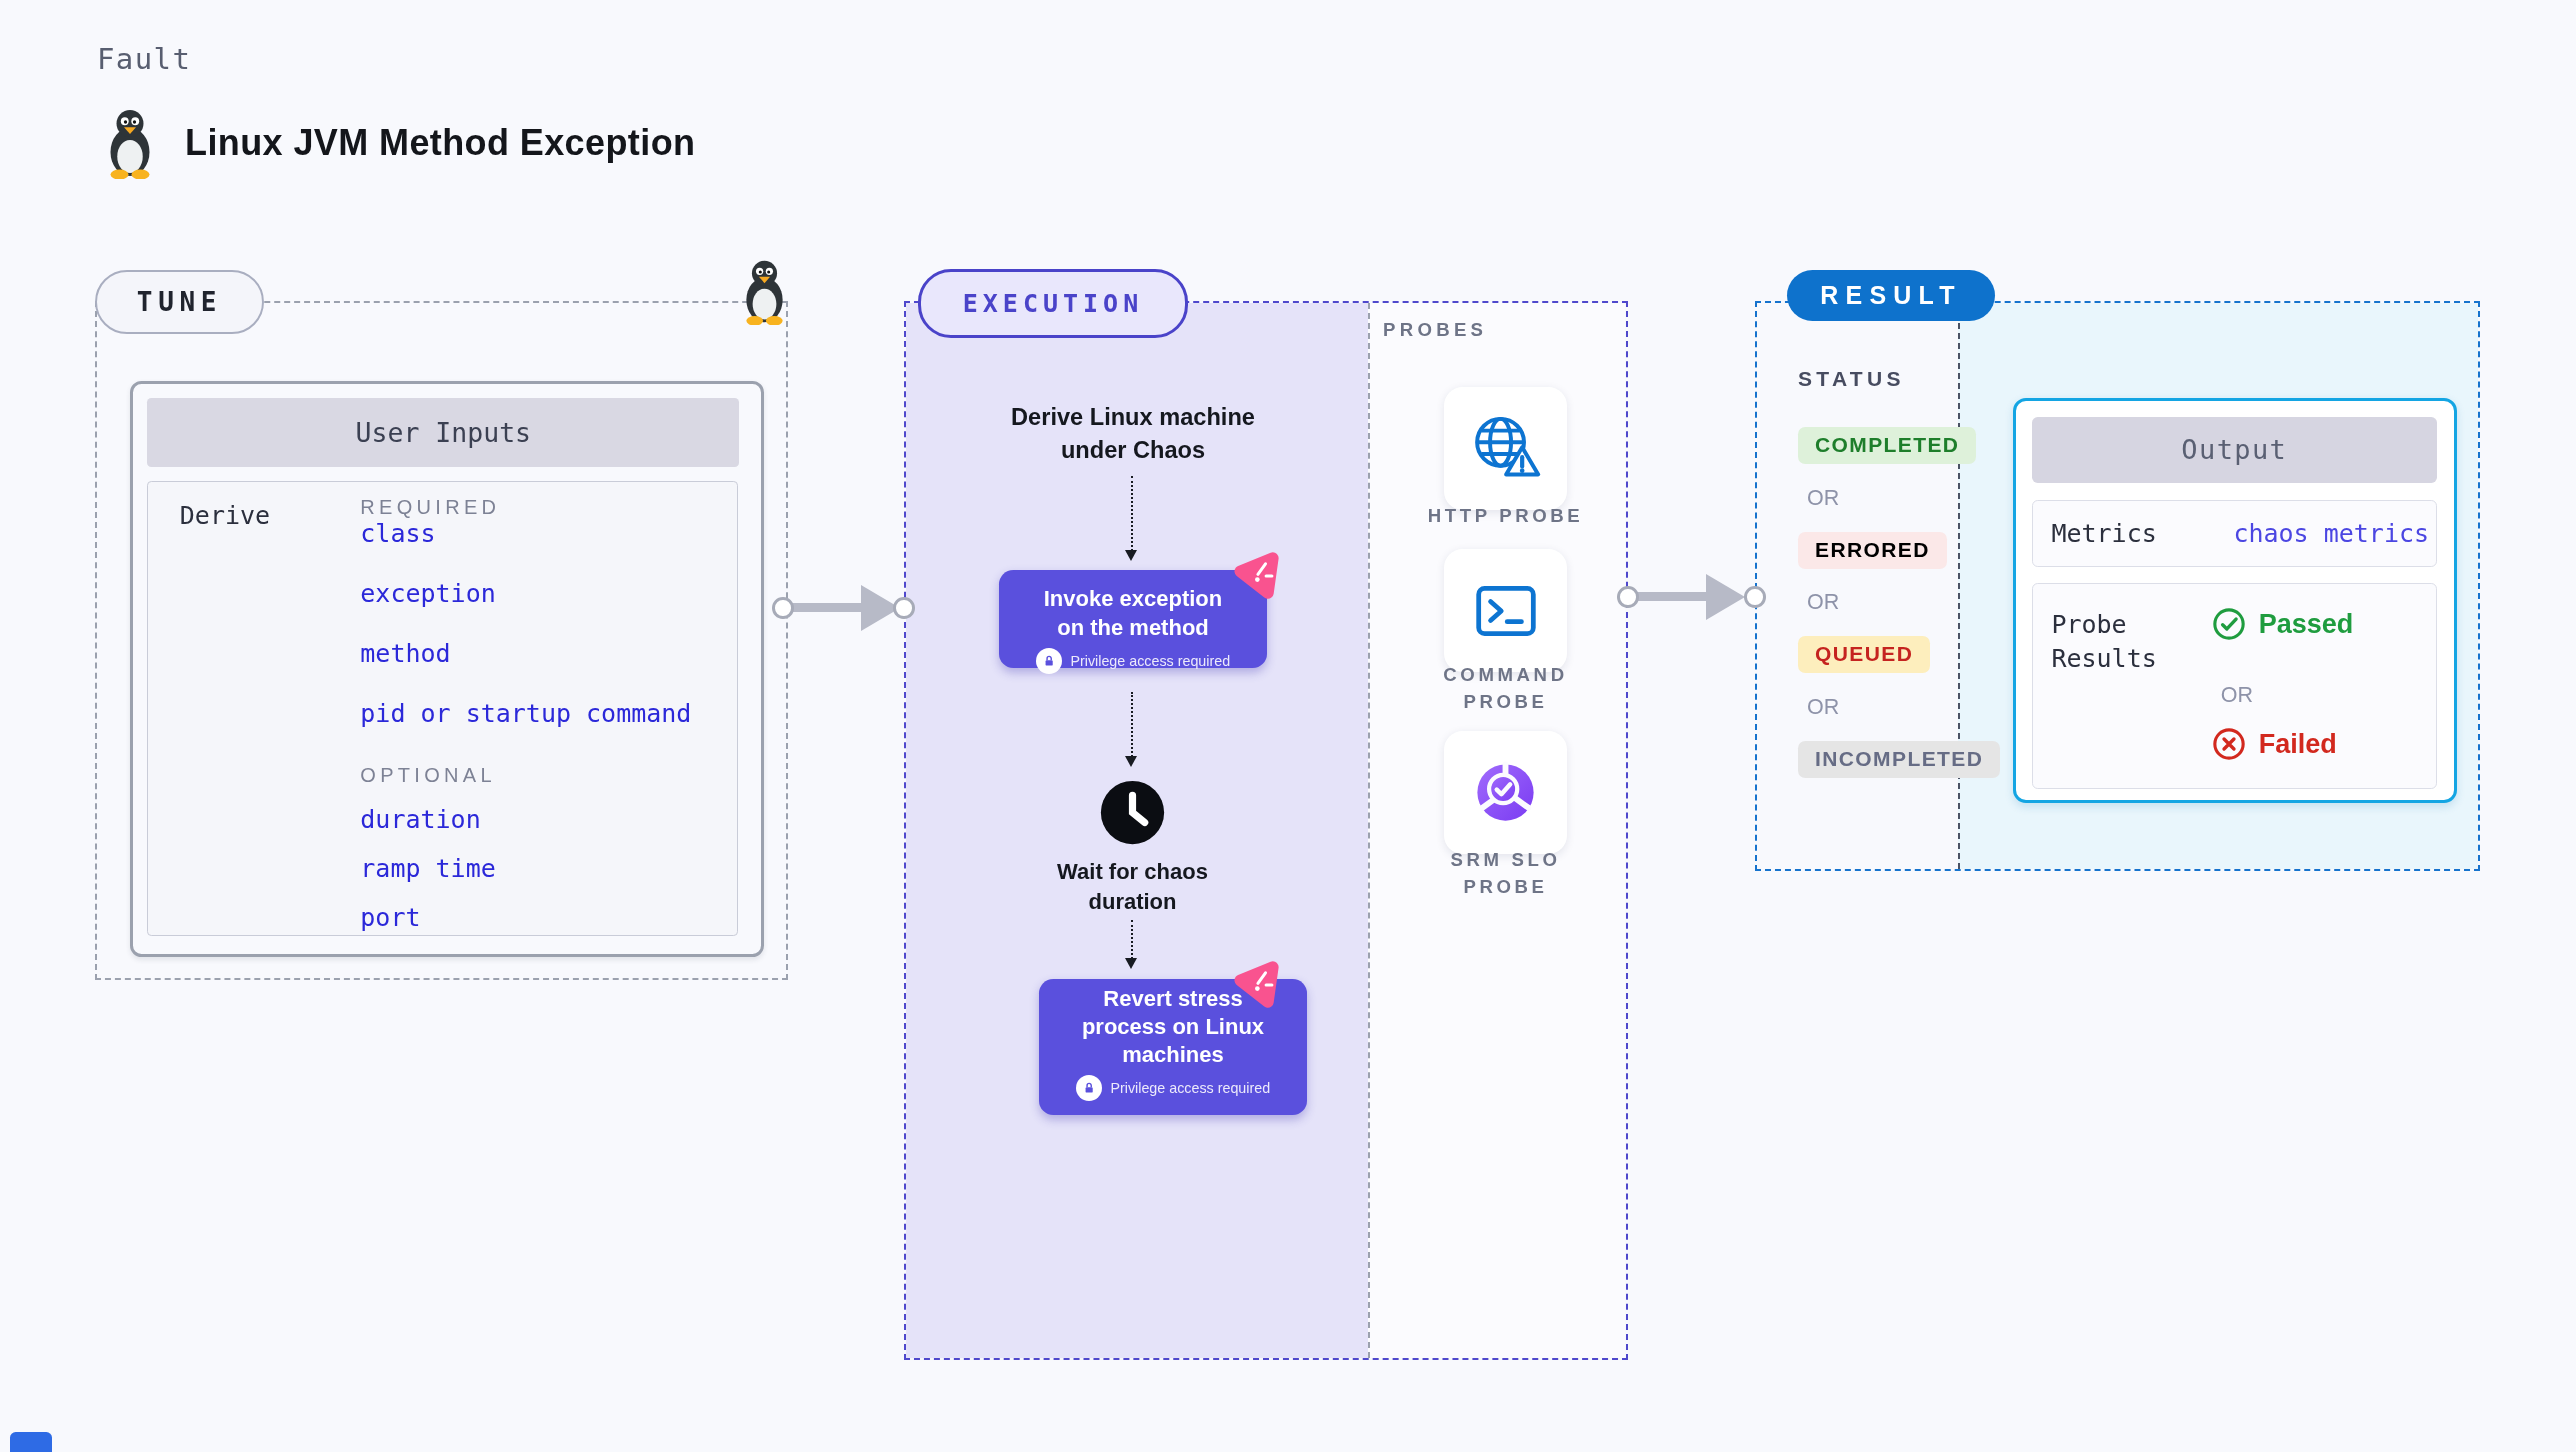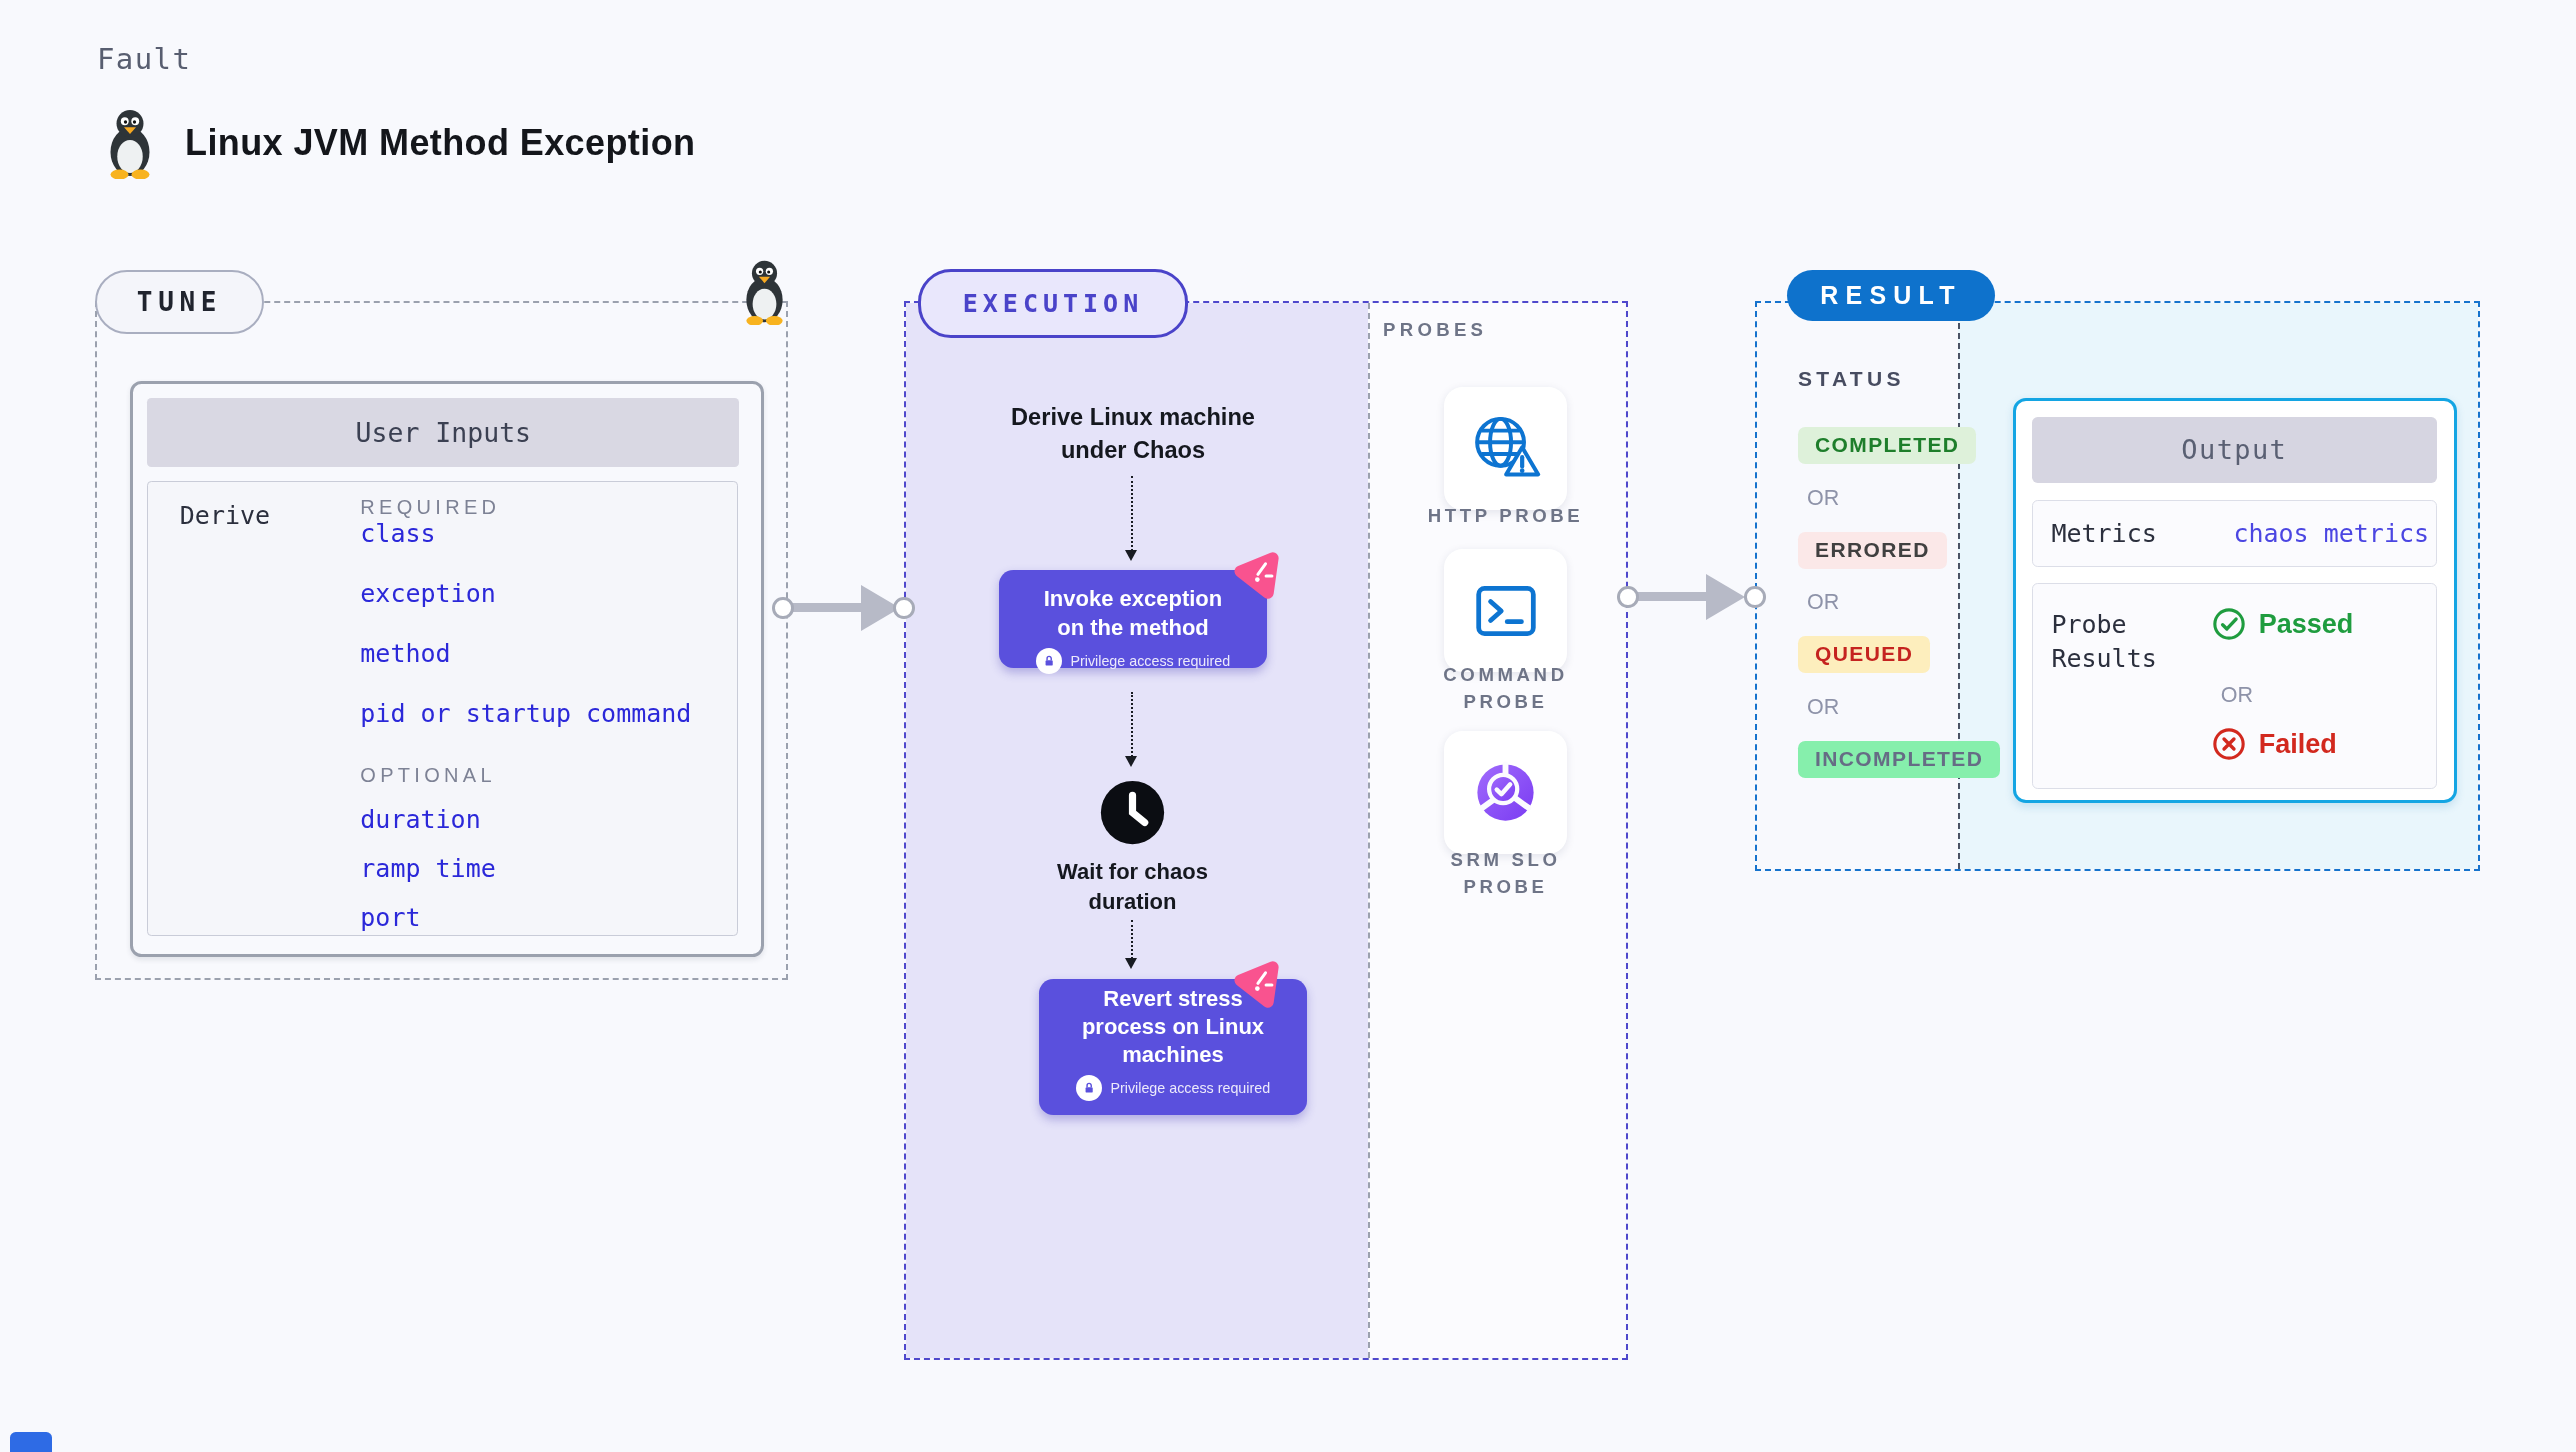--- a/index.html
+++ b/index.html
@@ -77,23 +77,23 @@
   .probe-label{left:1400px;width:211px;text-align:center;font-size:18.6px;font-weight:600;
     letter-spacing:3.6px;color:#6e7487;line-height:26.5px;}
 
   
   .result-box{left:1755px;top:301px;width:725px;height:570px;border:2.1px dashed #1673cd;box-sizing:border-box;}
   .result-panel{left:201px;top:0;width:520px;height:100%;background:#e9f6fc;
     border-left:2.1px dashed #4a5264;box-sizing:border-box;}
   .status-label{left:1798px;top:367px;font-size:21px;font-weight:bold;letter-spacing:4.3px;color:#474c60;}
   .badge{padding:6.4px 17px;border-radius:7.2px;font-size:21px;font-weight:bold;letter-spacing:1.4px;}
   .badge.completed{left:1798px;top:427px;background:#def1da;color:#1e7e2b;}
-  .badge.errored{left:1798px;top:532px;background:#fbe8e8;color:#404040;}
+  .badge.errored{left:1798px;top:532px;background:#fbe8e8;color:#000000;}
   .badge.queued{left:1798px;top:636px;background:#fdeebd;color:#c5231f;}
-  .badge.incompleted{left:1798px;top:741px;background:#86efac;color:#666c85;}
+  .badge.incompleted{left:1798px;top:741px;background:#e5e5e5;color:#666c85;}
   .or-label{font-size:21.5px;color:#8e93a9;}
   .or-s1{left:1807px;top:486px;}
   .or-s2{left:1807px;top:590px;}
   .or-s3{left:1807px;top:695px;}
 
   .output-card{left:2013px;top:398px;width:444px;height:405px;background:#ffffff;
     border:3.6px solid #14a5e3;border-radius:13px;box-sizing:border-box;
     box-shadow:0 3.6px 8.6px rgba(20,120,180,.16);z-index:2;}
   .output-header{left:15.8px;top:15.8px;width:405px;height:66px;background:#d6d5e1;border-radius:5.7px;
     display:flex;align-items:center;justify-content:center;font-size:27px;color:#5a6073;letter-spacing:1.4px;}

